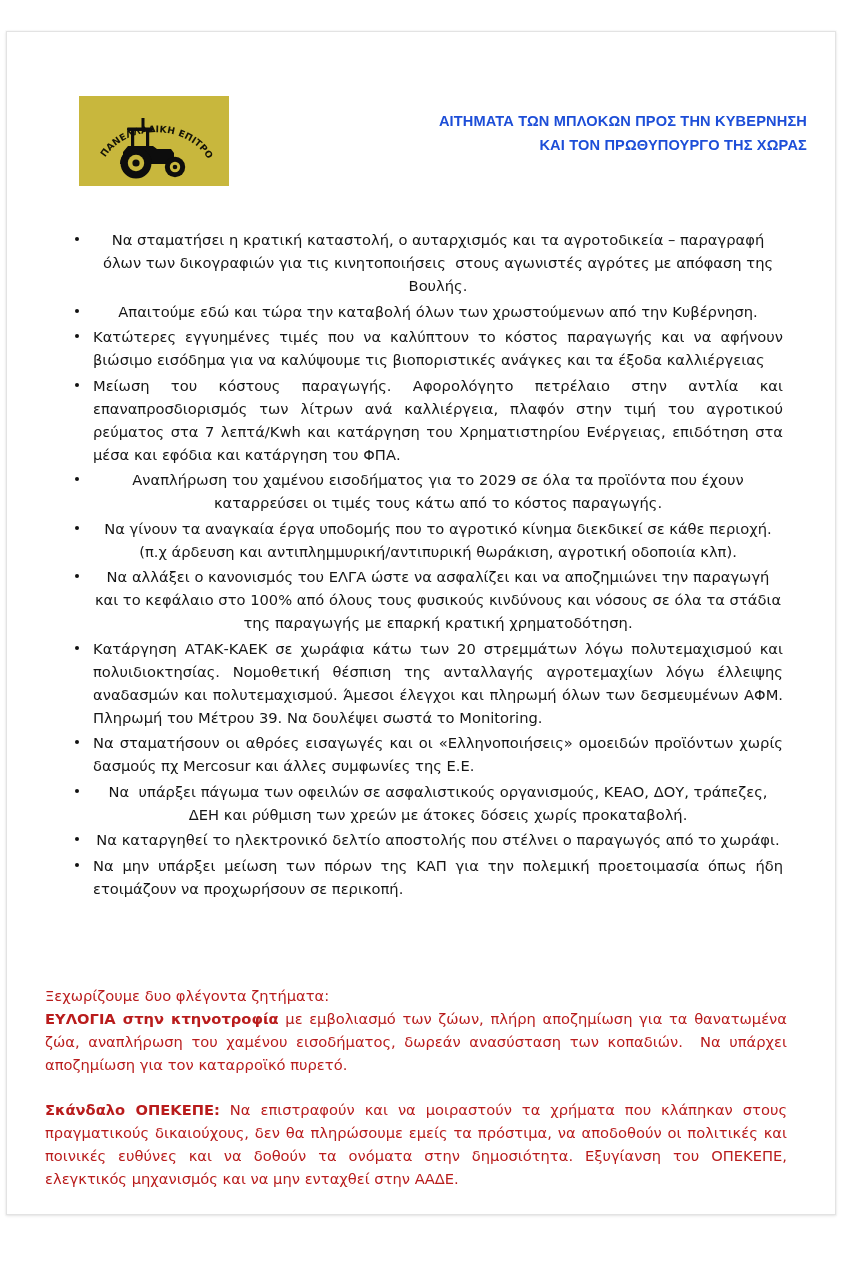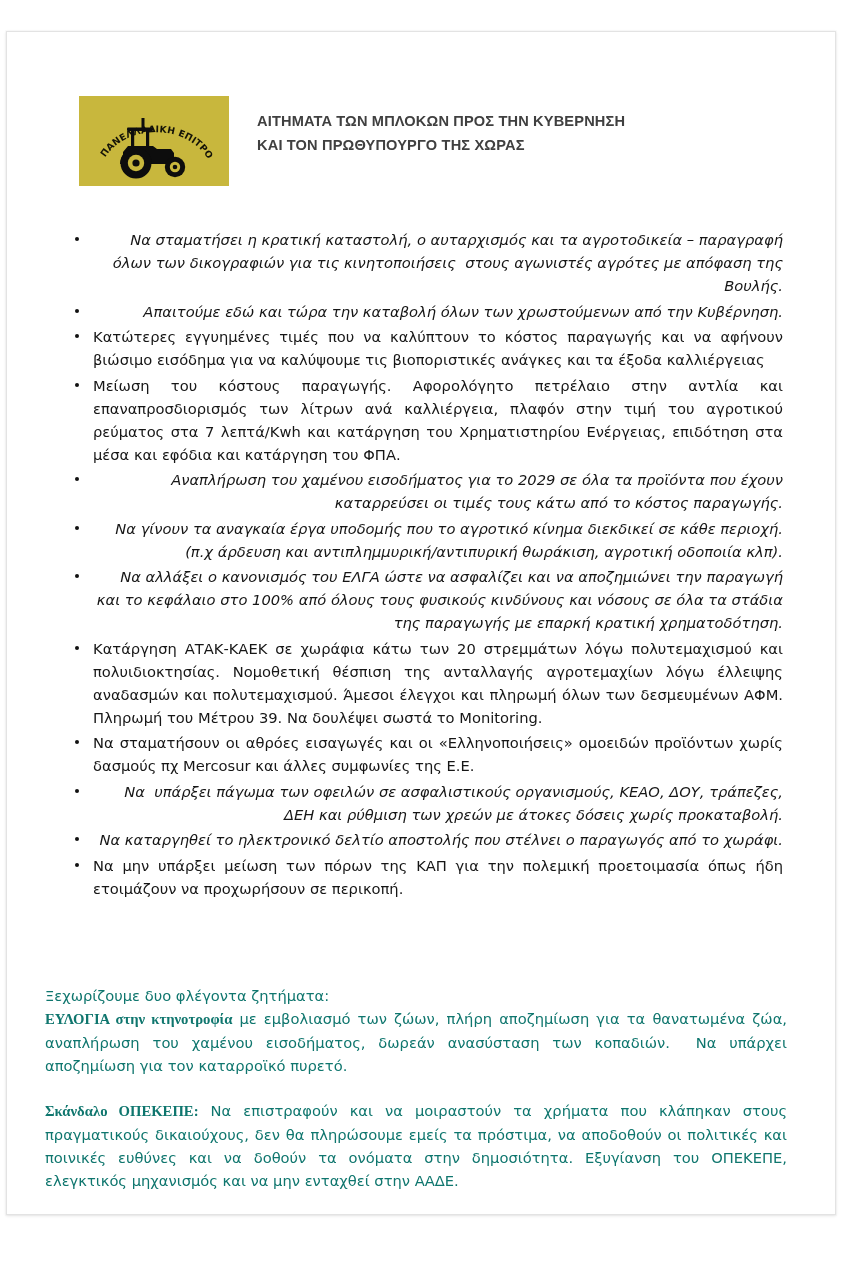--- a/index.html
+++ b/index.html
@@ -55,24 +55,24 @@
     background: #c8b73d;
     overflow: hidden;
   }
   .logo-svg { display: block; width: 150px; height: 90px; }
 
   .header-title {
     position: absolute;
     left: 250px;
     top: 18px;
     width: 550px;
-    text-align: left;
+    text-align: right;
     font-size: 14.6px;
     font-weight: bold;
-    color: #404040;
+    color: #1d4ed8;
     line-height: 1.62;
     letter-spacing: 0.15px;
     font-family: "Liberation Sans", "DejaVu Sans", sans-serif;
   }
   .header-title .tline { display: block; white-space: nowrap; }
 
   
   .demands-list {
     position: absolute;
     left: 0;
@@ -85,21 +85,21 @@
     position: relative;
     margin: 0 0 2.5px 0;
     padding: 0 54px 0 86px;
     font-size: 14.7px;
     line-height: 1.565;
     color: #161616;
     text-align: justify;
     text-justify: inter-word;
     font-family: "DejaVu Sans", "Liberation Sans", sans-serif;
   }
-  .bullet-item.no-justify { text-align: right; font-style: italic; }
+  .bullet-item.no-justify { text-align: center; }
   .bullet-item::before {
     content: "";
     position: absolute;
     left: 68px;
     top: 9px;
     width: 4.2px;
     height: 4.2px;
     background: #111111;
     border-radius: 50%;
   }
@@ -110,27 +110,27 @@
     position: absolute;
     left: 0;
     top: 952px;
     width: 830px;
   }
   .closing-para {
     margin: 0 0 0 0;
     padding: 0 50px 0 38px;
     font-size: 14.7px;
     line-height: 1.565;
-    color: #0f766e;
+    color: #b91c1c;
     text-align: justify;
     text-justify: inter-word;
     font-family: "DejaVu Sans", "Liberation Sans", sans-serif;
   }
   .closing-para.lead { text-align: left; }
-  .closing-para b { font-weight: bold; font-family: Liberation Serif, serif; }
+  .closing-para b { font-weight: bold; }
   .para-gap { height: 22px; }
 </style>
 </head>
 <body>
 
 <div class="page-canvas">
   <div class="document-sheet">
     <div class="doc-inner">
 
       <div class="header-row">

